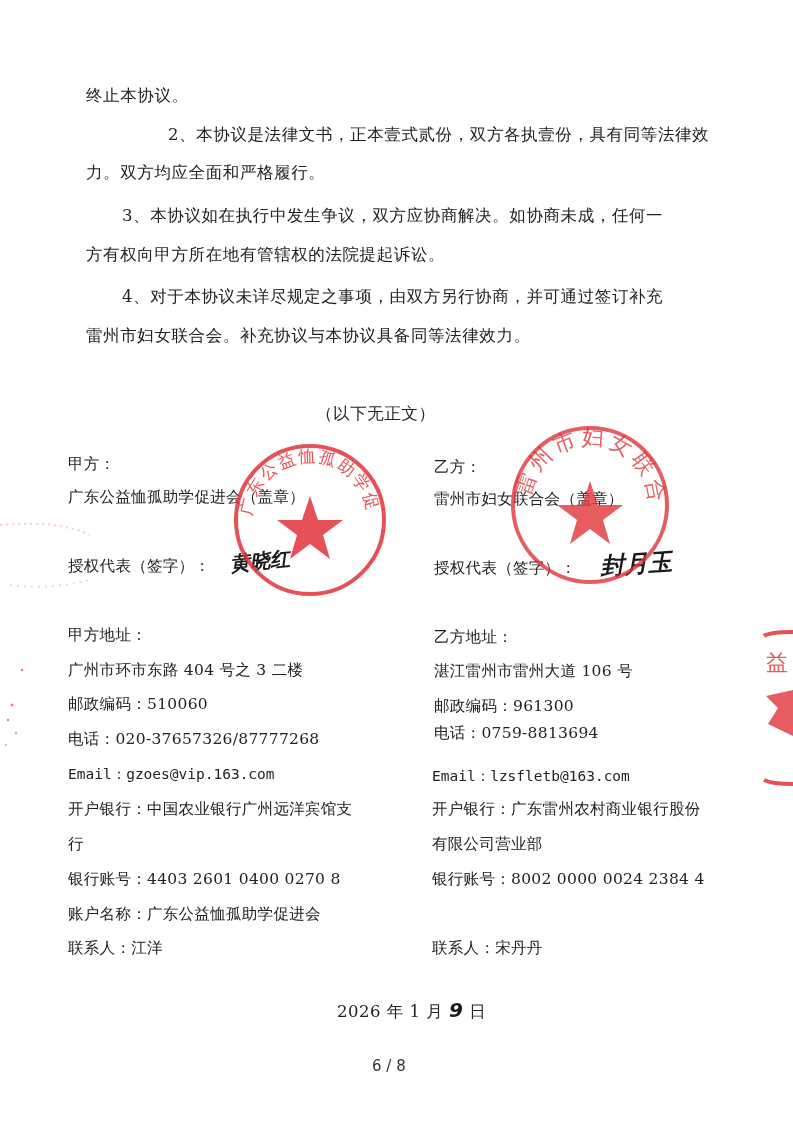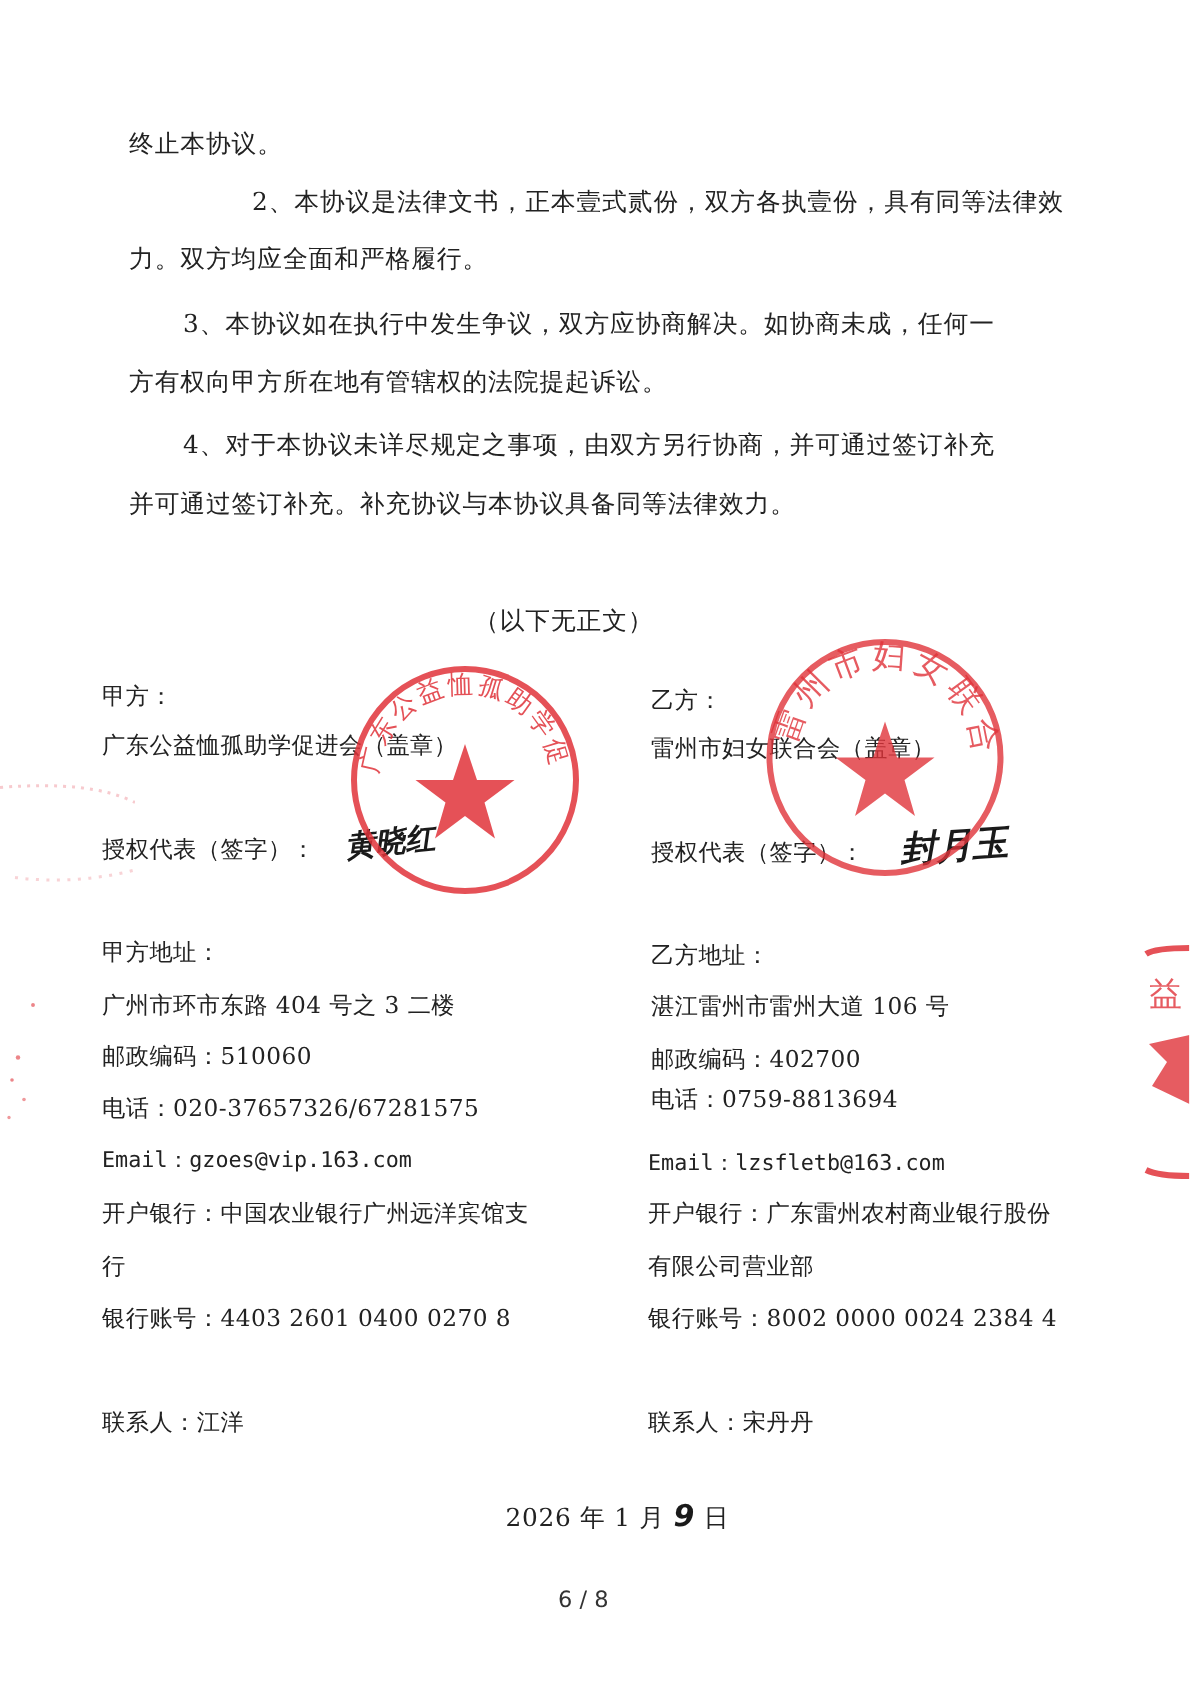--- a/index.html
+++ b/index.html
@@ -32,21 +32,21 @@
 
   <div class="line" style="left:86px; top:86px;">终止本协议。</div>
 
   <div class="line" style="left:122px; top:125px;margin-left:46px;">2、本协议是法律文书，正本壹式贰份，双方各执壹份，具有同等法律效</div>
   <div class="line" style="left:86px; top:163px;">力。双方均应全面和严格履行。</div>
 
   <div class="line" style="left:122px; top:206px;">3、本协议如在执行中发生争议，双方应协商解决。如协商未成，任何一</div>
   <div class="line" style="left:86px; top:245px;">方有权向甲方所在地有管辖权的法院提起诉讼。</div>
 
   <div class="line" style="left:122px; top:287px;">4、对于本协议未详尽规定之事项，由双方另行协商，并可通过签订补充</div>
-  <div class="line" style="left:86px; top:326px;">并可通过签订补充。补充协议与本协议具备同等法律效力。</div>
+  <div class="line" style="left:86px; top:326px;">雷州市妇女联合会。补充协议与本协议具备同等法律效力。</div>
 
   <div class="line" style="left:316px; top:404px;">（以下无正文）</div>
 
   <div class="col-line" style="left:68px; top:454px;">甲方：</div>
   <div class="col-line" style="left:68px; top:487px;">广东公益恤孤助学促进会（盖章）</div>
   <div class="col-line" style="left:68px; top:556px;">授权代表（签字）：</div>
   <div class="sig hand" style="left:230px; top:548px; transform:rotate(-6deg);">黄晓红</div>
 
   <svg class="stamp" style="left:230px; top:440px;" width="160" height="160" viewBox="0 0 160 160">
     <defs>
@@ -55,46 +55,47 @@
     <circle cx="80" cy="80" r="74" fill="none" stroke="#e0333a" stroke-width="4" opacity="0.85"></circle>
     <polygon points="80,48 88,72 113,72 93,87 100,111 80,96 60,111 67,87 47,72 72,72" fill="#e0333a" opacity="0.85" transform="translate(0,8)"></polygon>
     <text font-family="DejaVu Serif, serif" font-size="17" fill="#e0333a" opacity="0.85" letter-spacing="2">
       <textPath href="#arcA" startOffset="2%">广东公益恤孤助学促进会</textPath>
     </text>
   </svg>
 
   <div class="col-line" style="left:68px; top:625px;">甲方地址：</div>
   <div class="col-line" style="left:68px; top:660px;">广州市环市东路 404 号之 3 二楼</div>
   <div class="col-line" style="left:68px; top:694px;">邮政编码：510060</div>
-  <div class="col-line" style="left:68px; top:729px;">电话：020-37657326/67281575</div>
+  <div class="col-line" style="left:68px; top:729px;">电话：020-37657326/87777268</div>
   <div class="col-line mono" style="left:68px; top:764px;">Email：gzoes@vip.163.com</div>
   <div class="col-line" style="left:68px; top:799px;">开户银行：中国农业银行广州远洋宾馆支</div>
   <div class="col-line" style="left:68px; top:834px;">行</div>
   <div class="col-line" style="left:68px; top:869px;">银行账号：4403 2601 0400 0270 8</div>
+  <div class="col-line" style="left:68px; top:904px;">账户名称：广东公益恤孤助学促进会</div>
   <div class="col-line" style="left:68px; top:938px;">联系人：江洋</div>
 
   <div class="col-line" style="left:434px; top:457px;">乙方：</div>
   <div class="col-line" style="left:434px; top:489px;">雷州市妇女联合会（盖章）</div>
   <div class="col-line" style="left:434px; top:558px;">授权代表（签字）：</div>
   <div class="sig hand" style="left:600px; top:548px; font-size:24px; transform:rotate(-4deg);">封月玉</div>
 
   <svg class="stamp" style="left:508px; top:423px;" width="165" height="165" viewBox="0 0 165 165">
     <defs>
       <path id="arcB" d="M 82 82 m -60 0 a 60 60 0 1 1 120 0"></path>
     </defs>
     <circle cx="82" cy="82" r="77" fill="none" stroke="#e0333a" stroke-width="4" opacity="0.8"></circle>
     <polygon points="82,52 90,76 115,76 95,91 102,115 82,100 62,115 69,91 49,76 74,76" fill="#e0333a" opacity="0.8" transform="translate(0,6)"></polygon>
     <text font-family="DejaVu Serif, serif" font-size="22" fill="#e0333a" opacity="0.8" letter-spacing="4">
       <textPath href="#arcB" startOffset="4%">雷州市妇女联合会</textPath>
     </text>
   </svg>
 
   <div class="col-line" style="left:434px; top:627px;">乙方地址：</div>
   <div class="col-line" style="left:434px; top:661px;">湛江雷州市雷州大道 106 号</div>
-  <div class="col-line" style="left:434px; top:696px;">邮政编码：402700</div>
+  <div class="col-line" style="left:434px; top:696px;">邮政编码：961300</div>
   <div class="col-line" style="left:434px; top:723px;">电话：0759-8813694</div>
   <div class="col-line mono" style="left:432px; top:766px;">Email：lzsfletb@163.com</div>
   <div class="col-line" style="left:432px; top:799px;">开户银行：广东雷州农村商业银行股份</div>
   <div class="col-line" style="left:432px; top:834px;">有限公司营业部</div>
   <div class="col-line" style="left:432px; top:869px;">银行账号：8002 0000 0024 2384 4</div>
   <div class="col-line" style="left:432px; top:938px;">联系人：宋丹丹</div>
 
   <svg class="stamp" style="left:760px; top:628px;" width="33" height="160" viewBox="0 0 33 160">
     <path d="M 33 4 Q 10 4 4 8" fill="none" stroke="#e0333a" stroke-width="4" opacity="0.85"></path>
     <path d="M 33 156 Q 12 156 4 152" fill="none" stroke="#e0333a" stroke-width="4" opacity="0.85"></path>

